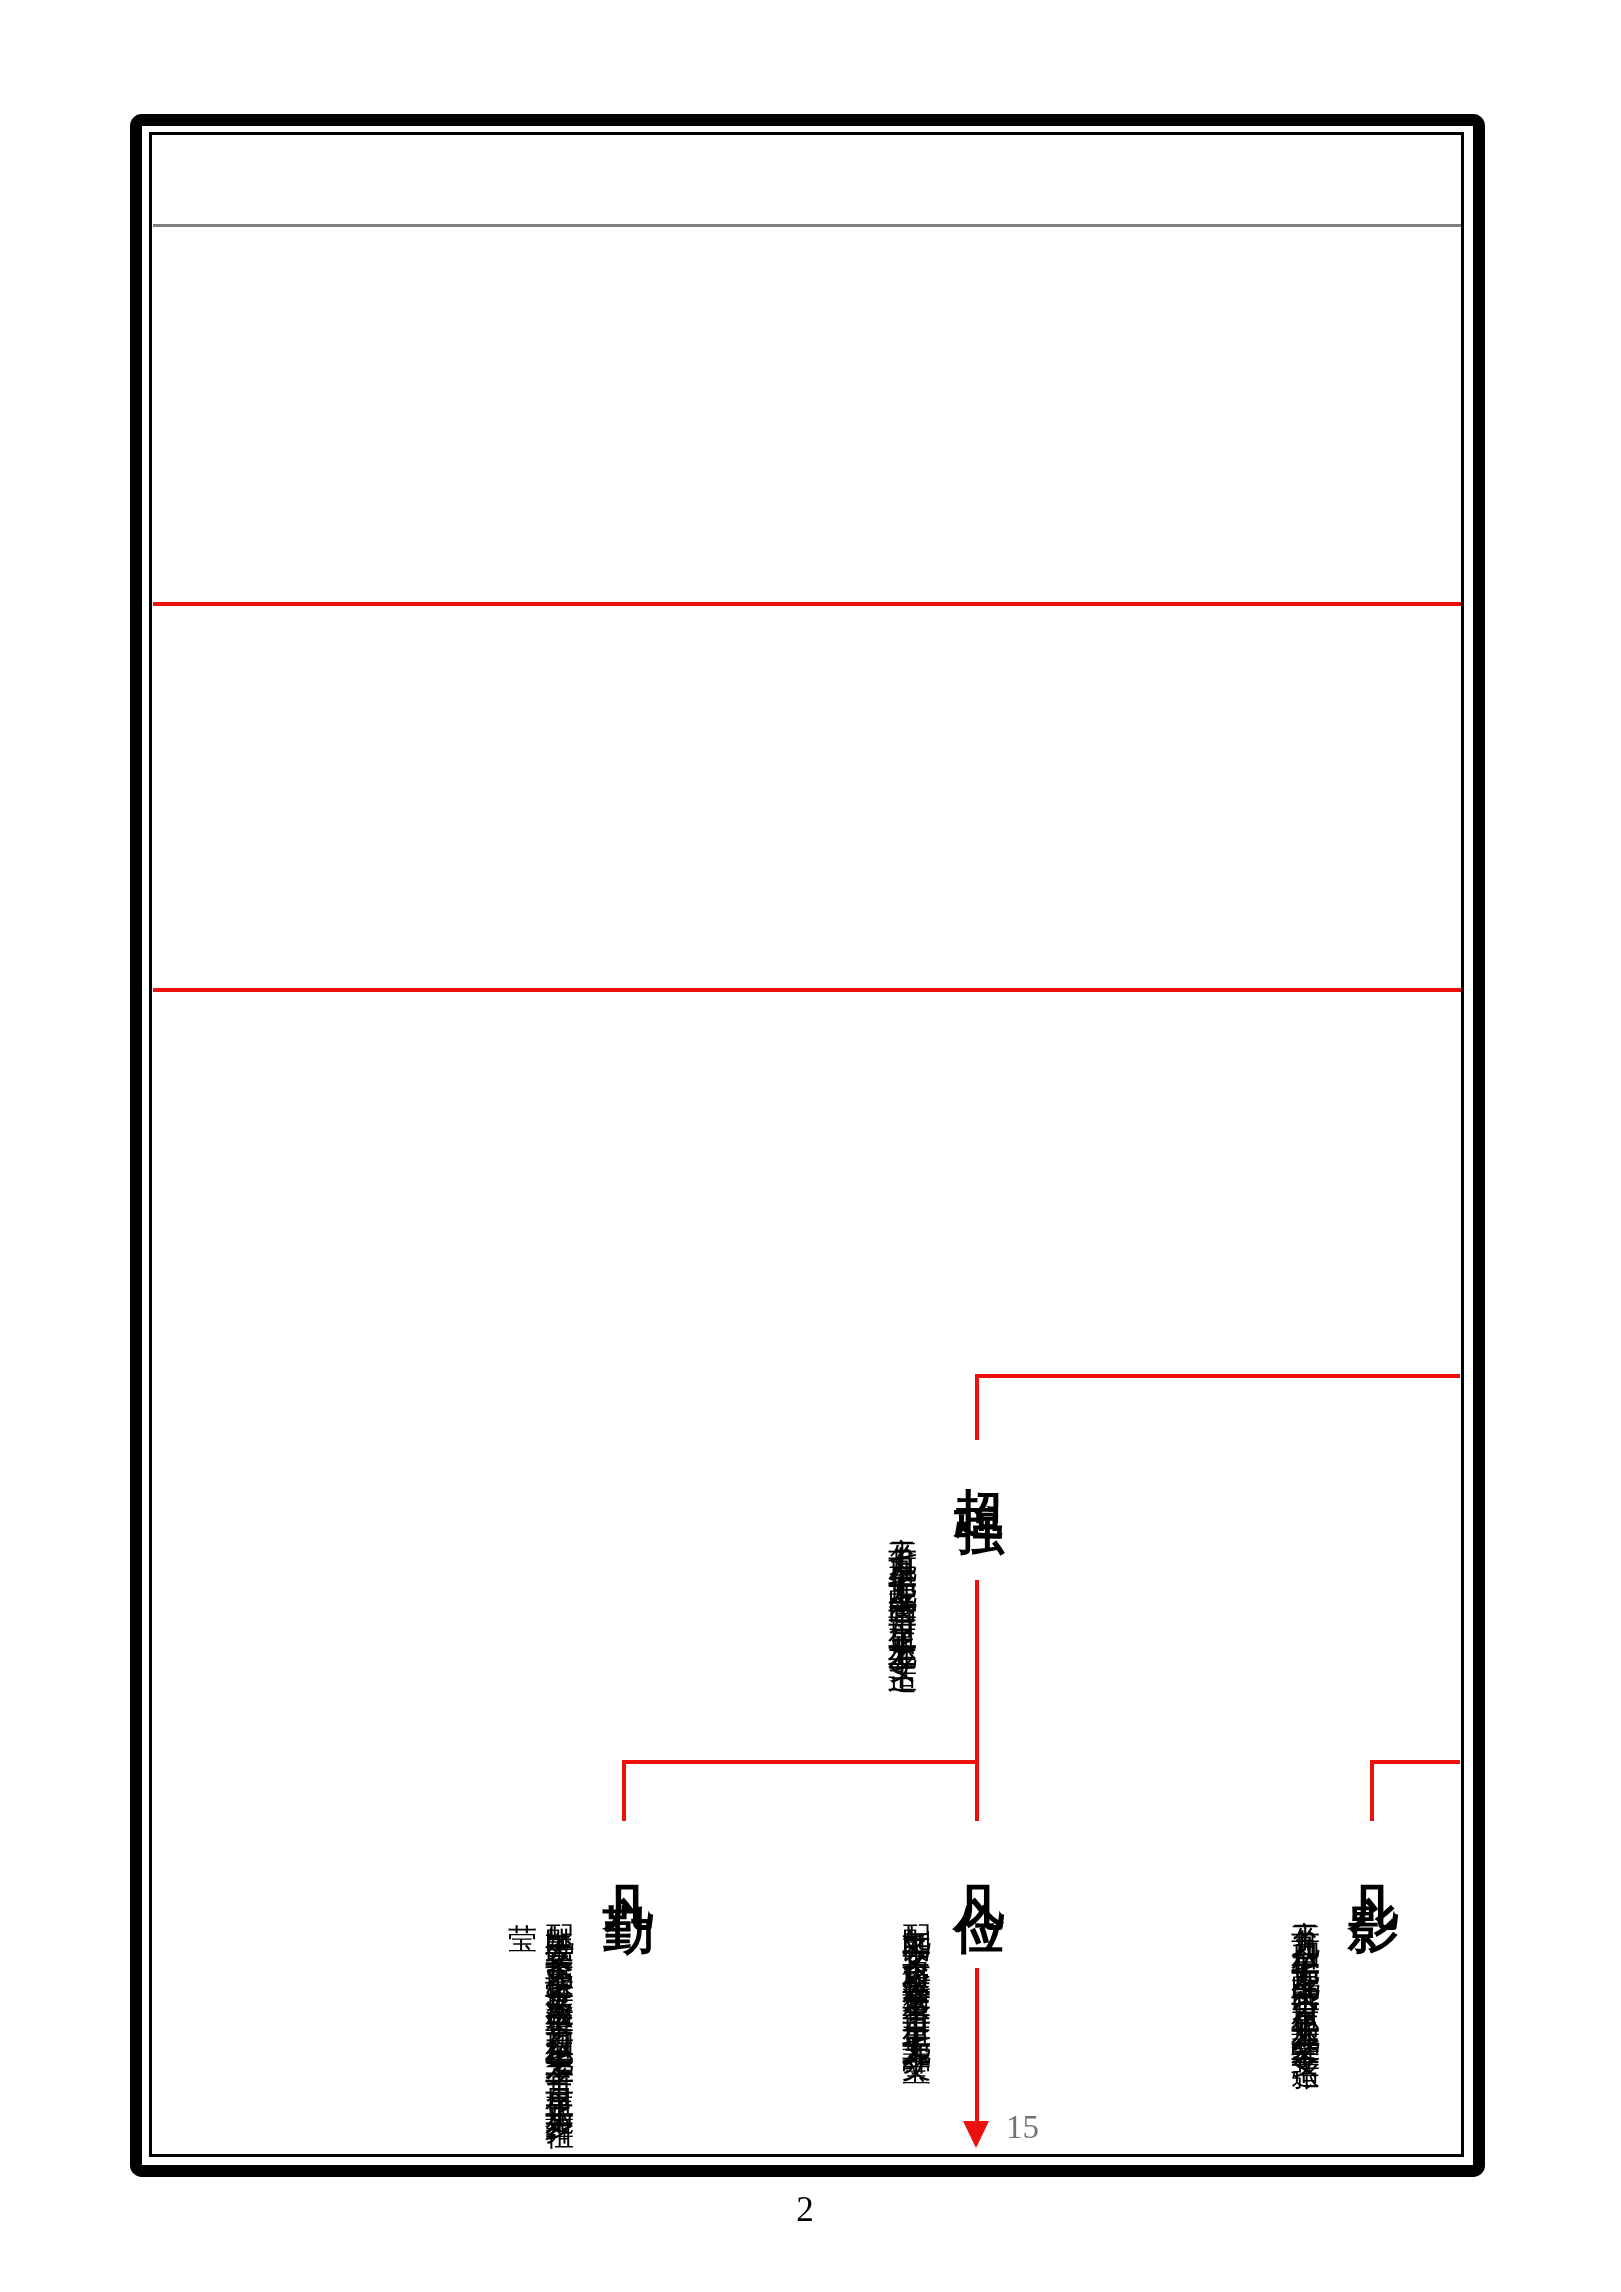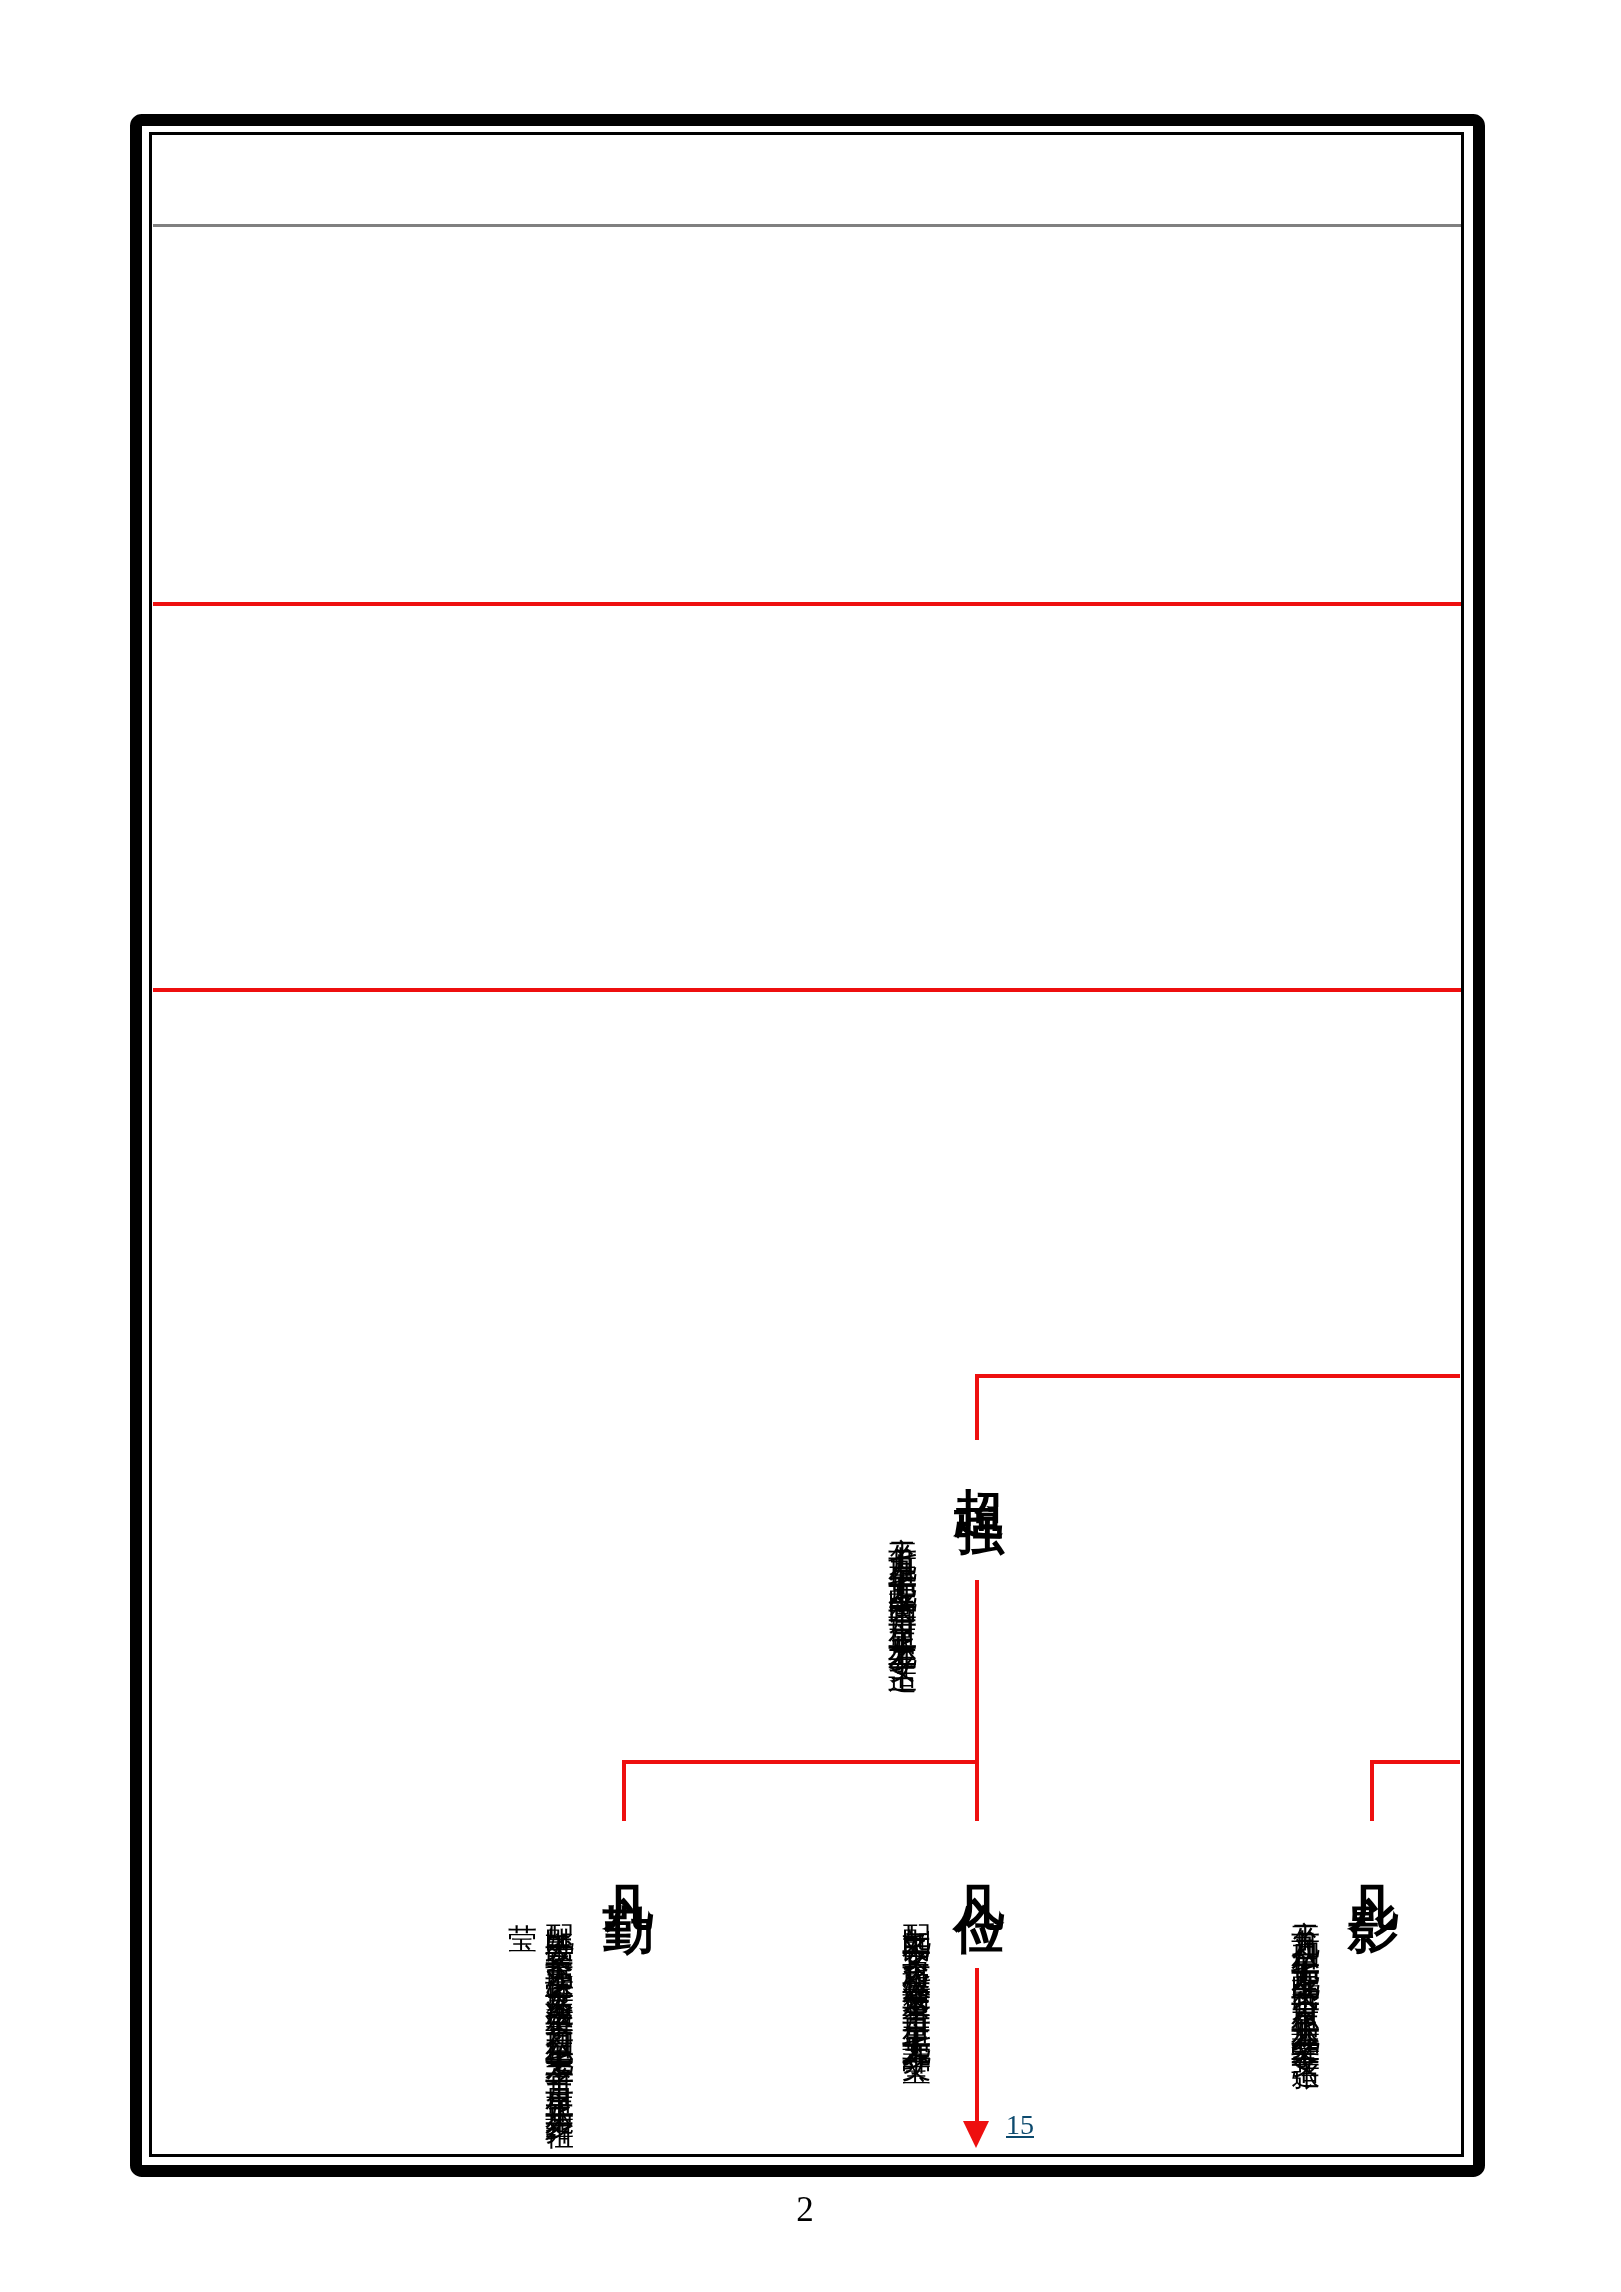--- a/index.html
+++ b/index.html
@@ -43,23 +43,22 @@
     line-height:37px;
     height:201px;
   }
   .arrow-head{
     position:absolute;width:0;height:0;
     border-left:13.7px solid transparent;
     border-right:13.7px solid transparent;
     border-top:27.4px solid #ee0f0f;
   }
   .continuation-number{
-    position:absolute;font-size:28px;color:#0c4a6e;
+    position:absolute;font-size:33px;color:#737373;
     font-family:"Liberation Serif","DejaVu Serif",serif;
-    text-decoration:underline;
   }
   .page-number{
     position:absolute;font-size:35px;color:#000;text-align:center;
     font-family:"Liberation Serif","DejaVu Serif",serif;
   }
 </style>
 </head>
 <body>
 
 <div class="page">

